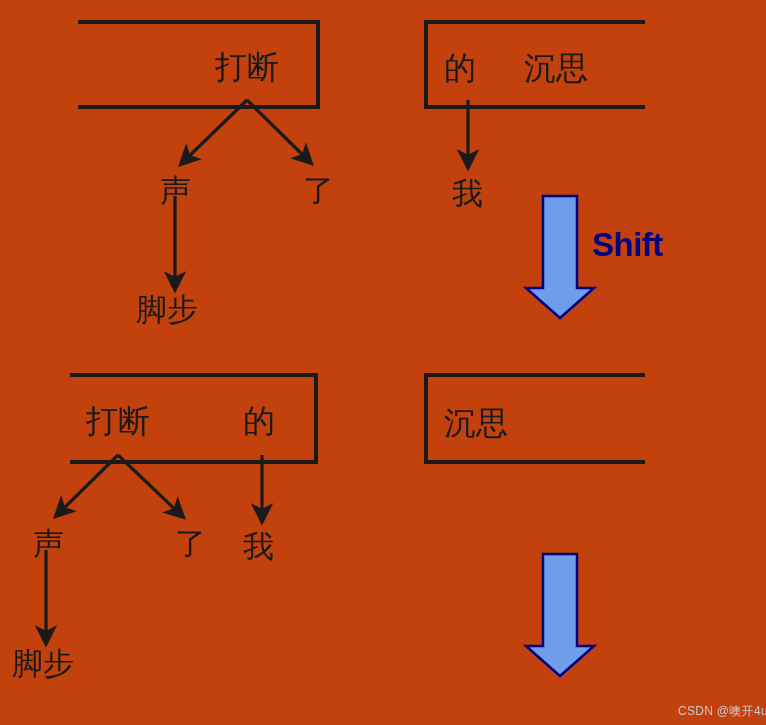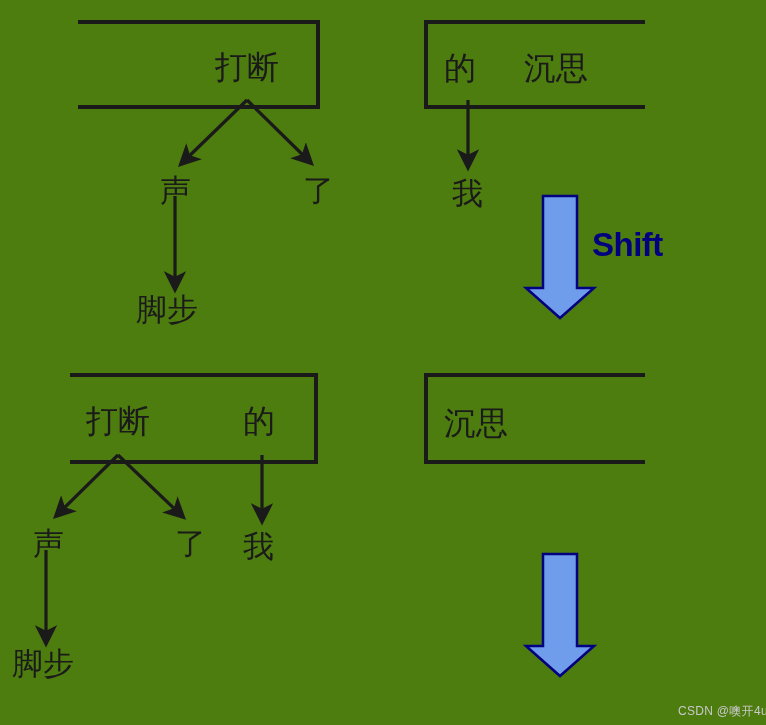--- a/index.html
+++ b/index.html
@@ -7,21 +7,21 @@
     padding: 0;
     background: #ffffff;
   }
   body {
     font-family: "DejaVu Sans", sans-serif;
   }
   #canvas {
     position: relative;
     width: 766px;
     height: 725px;
-    background: #4d7c0f;
+    background: #c2410c;
     overflow: hidden;
   }
   .stage-svg {
     position: absolute;
     left: 0;
     top: 0;
     width: 766px;
     height: 725px;
   }
   .cjk {

